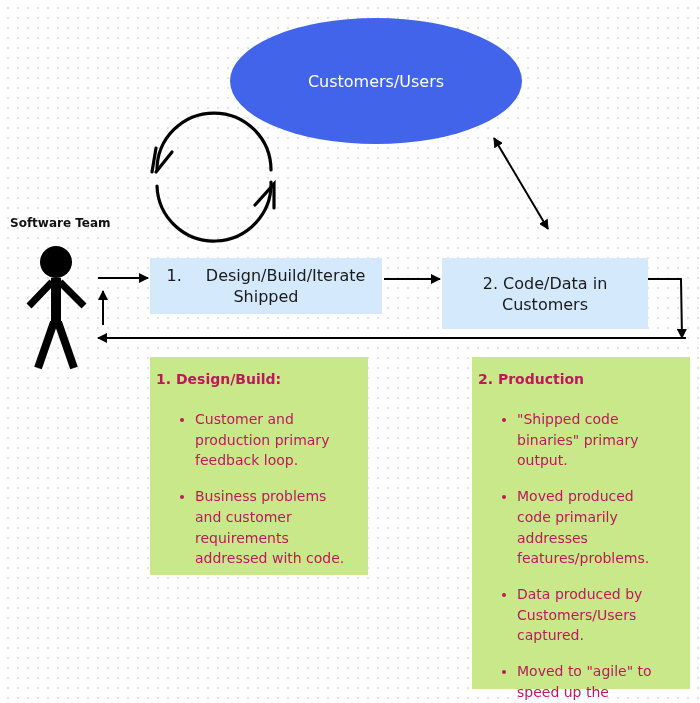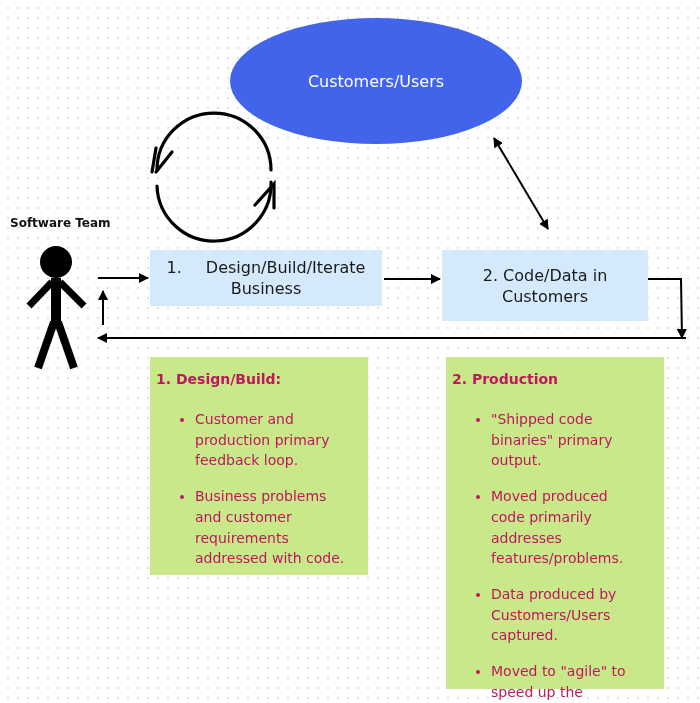--- a/index.html
+++ b/index.html
@@ -14,54 +14,54 @@
   #canvas { position:absolute; left:0; top:0; width:700px; height:703px;border-radius:16px; }
   .ellipse {
     position:absolute; left:230px; top:18px; width:292px; height:126px;
     border-radius:50%; background:#4164EB; color:#fff;
     display:flex; align-items:center; justify-content:center;
     font-size:16px;
   }
   .process {
     position:absolute; background:#D4E9FC; color:#1a1a1a;
     display:flex; align-items:center; justify-content:center; text-align:center;
-    font-size:16px; line-height:21px;
+    font-size:16px; line-height:21px;margin-top:8px;
   }
   #p1 { left:150px; top:250px; width:232px; height:56px; }
   #p2 { left:442px; top:250px; width:206px; height:71px; }
   #p1 .num { margin-right:24px; }
   .team-label {
     position:absolute; left:10px; top:216px; font-size:12px; font-weight:bold; color:#111;text-align:center;
   }
   .note {
     position:absolute; background:#C8E88A; color:#be185d; box-sizing:border-box;
     padding:12px 8px 10px 6px; font-size:14px; line-height:20.7px;
   }
   #n1 { left:150px; top:357px; width:218px; height:218px; }
-  #n2 { left:446px; top:357px; width:218px; height:332px; }
+  #n2 { left:472px; top:357px; width:218px; height:332px; }
   .note h3 { margin:0 0 20px 0; font-size:14px; font-weight:bold; line-height:20px; }
   .note ul { margin:0; padding-left:24px; }
   .note li { margin:15px; padding-left:0; }
   svg.overlay { position:absolute; left:0; top:0; }
 </style>
 </head>
 <body>
 
 <div id="canvas">
 
   <div class="ellipse">
     <span>Customers/Users</span>
   </div>
 
   <div class="team-label">Software Team</div>
 
   <div class="process" id="p1">
     <div>
       <span class="num">1.</span><span>Design/Build/Iterate</span><br>
-      <span>Business</span>
+      <span>Shipped</span>
     </div>
   </div>
 
   <div class="process" id="p2">
     <div>
       <span>2. Code/Data in</span><br>
       <span>Customers</span>
     </div>
   </div>
 

